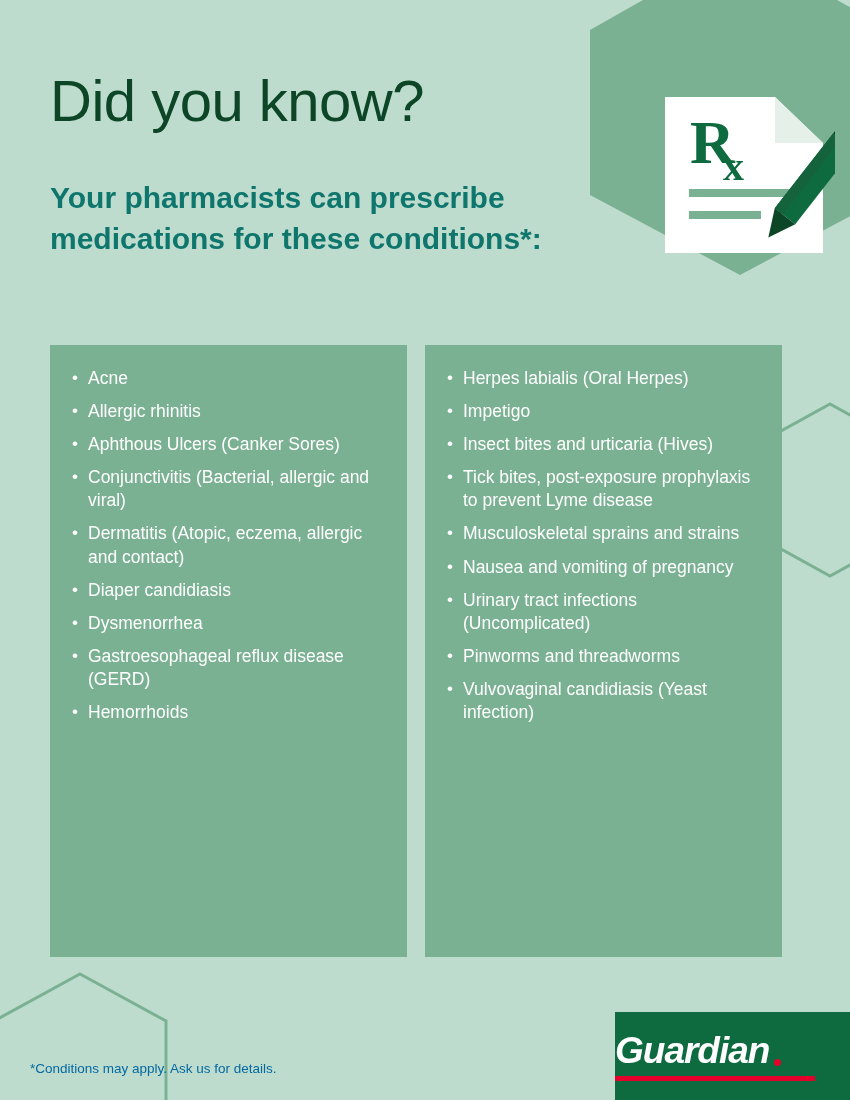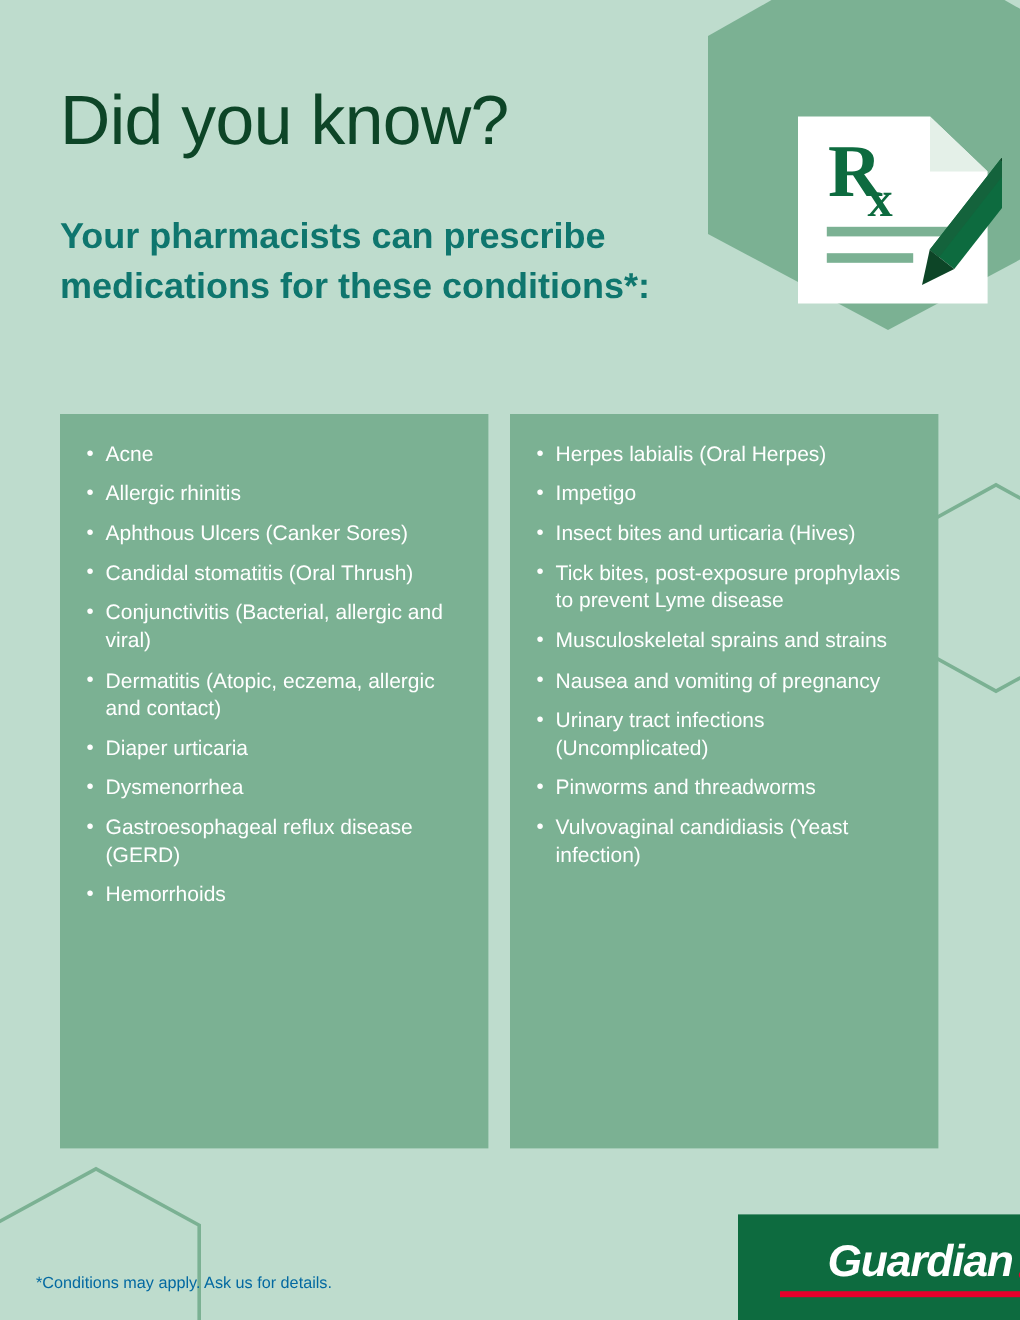--- a/index.html
+++ b/index.html
@@ -122,21 +122,21 @@
   
   .logo {
     position: absolute;
     right: 0;
     bottom: 0;
     width: 235px;
     height: 88px;
     background: #0d6b3f;
     display: flex;
     flex-direction: column;
-    align-items: flex-end;
+    align-items: flex-start;
     justify-content: center;
     margin-left: 48px;
   }
   .logo-text {
     color: #ffffff;
     font-size: 37px;
     font-weight: bold;
     font-style: italic;
     letter-spacing: -1px;
     line-height: 1;
@@ -193,24 +193,23 @@
     </g>
   </svg>
 </div>
 
 <div class="columns">
   <div class="col">
     <ul class="cond-list">
       <li>Acne</li>
       <li>Allergic rhinitis</li>
       <li>Aphthous Ulcers (Canker Sores)</li>
-      <li>Candidal stomatitis (Oral Thrush)</li>
       <li>Conjunctivitis (Bacterial, allergic and viral)</li>
       <li>Dermatitis (Atopic, eczema, allergic and contact)</li>
-      <li>Diaper urticaria</li>
+      <li>Diaper candidiasis</li>
       <li>Dysmenorrhea</li>
       <li>Gastroesophageal reflux disease (GERD)</li>
       <li>Hemorrhoids</li>
     </ul>
   </div>
   <div class="col">
     <ul class="cond-list">
       <li>Herpes labialis (Oral Herpes)</li>
       <li>Impetigo</li>
       <li>Insect bites and urticaria (Hives)</li>

